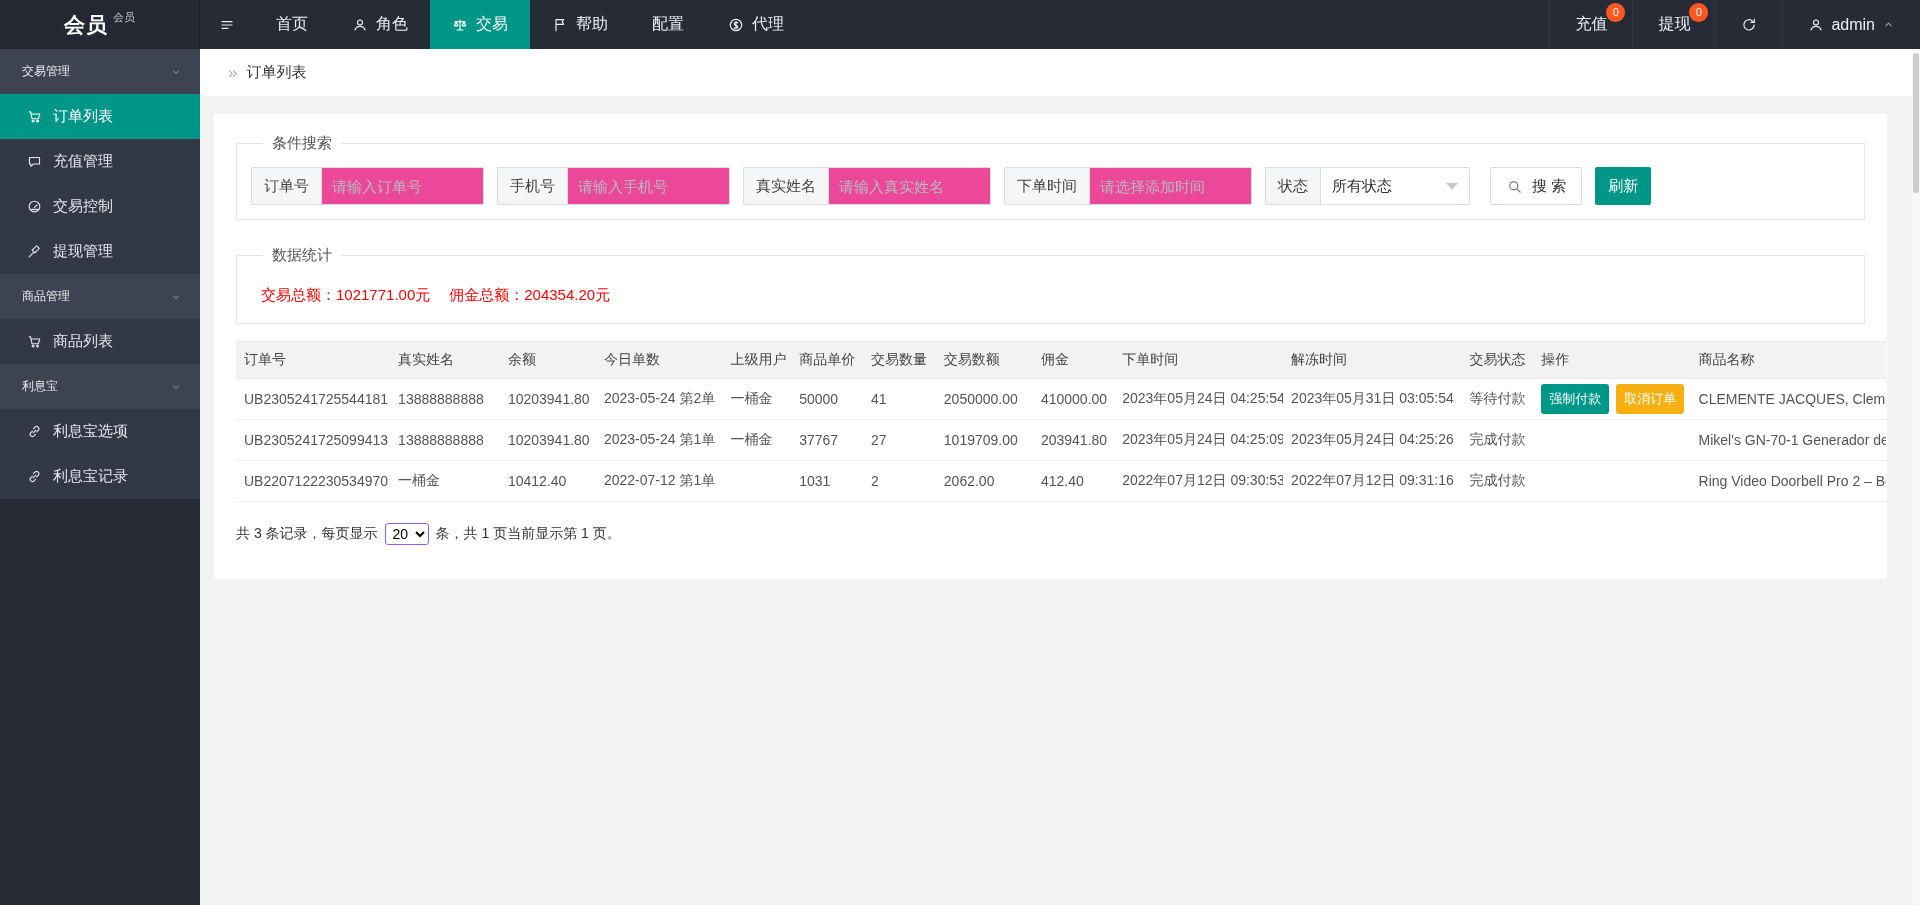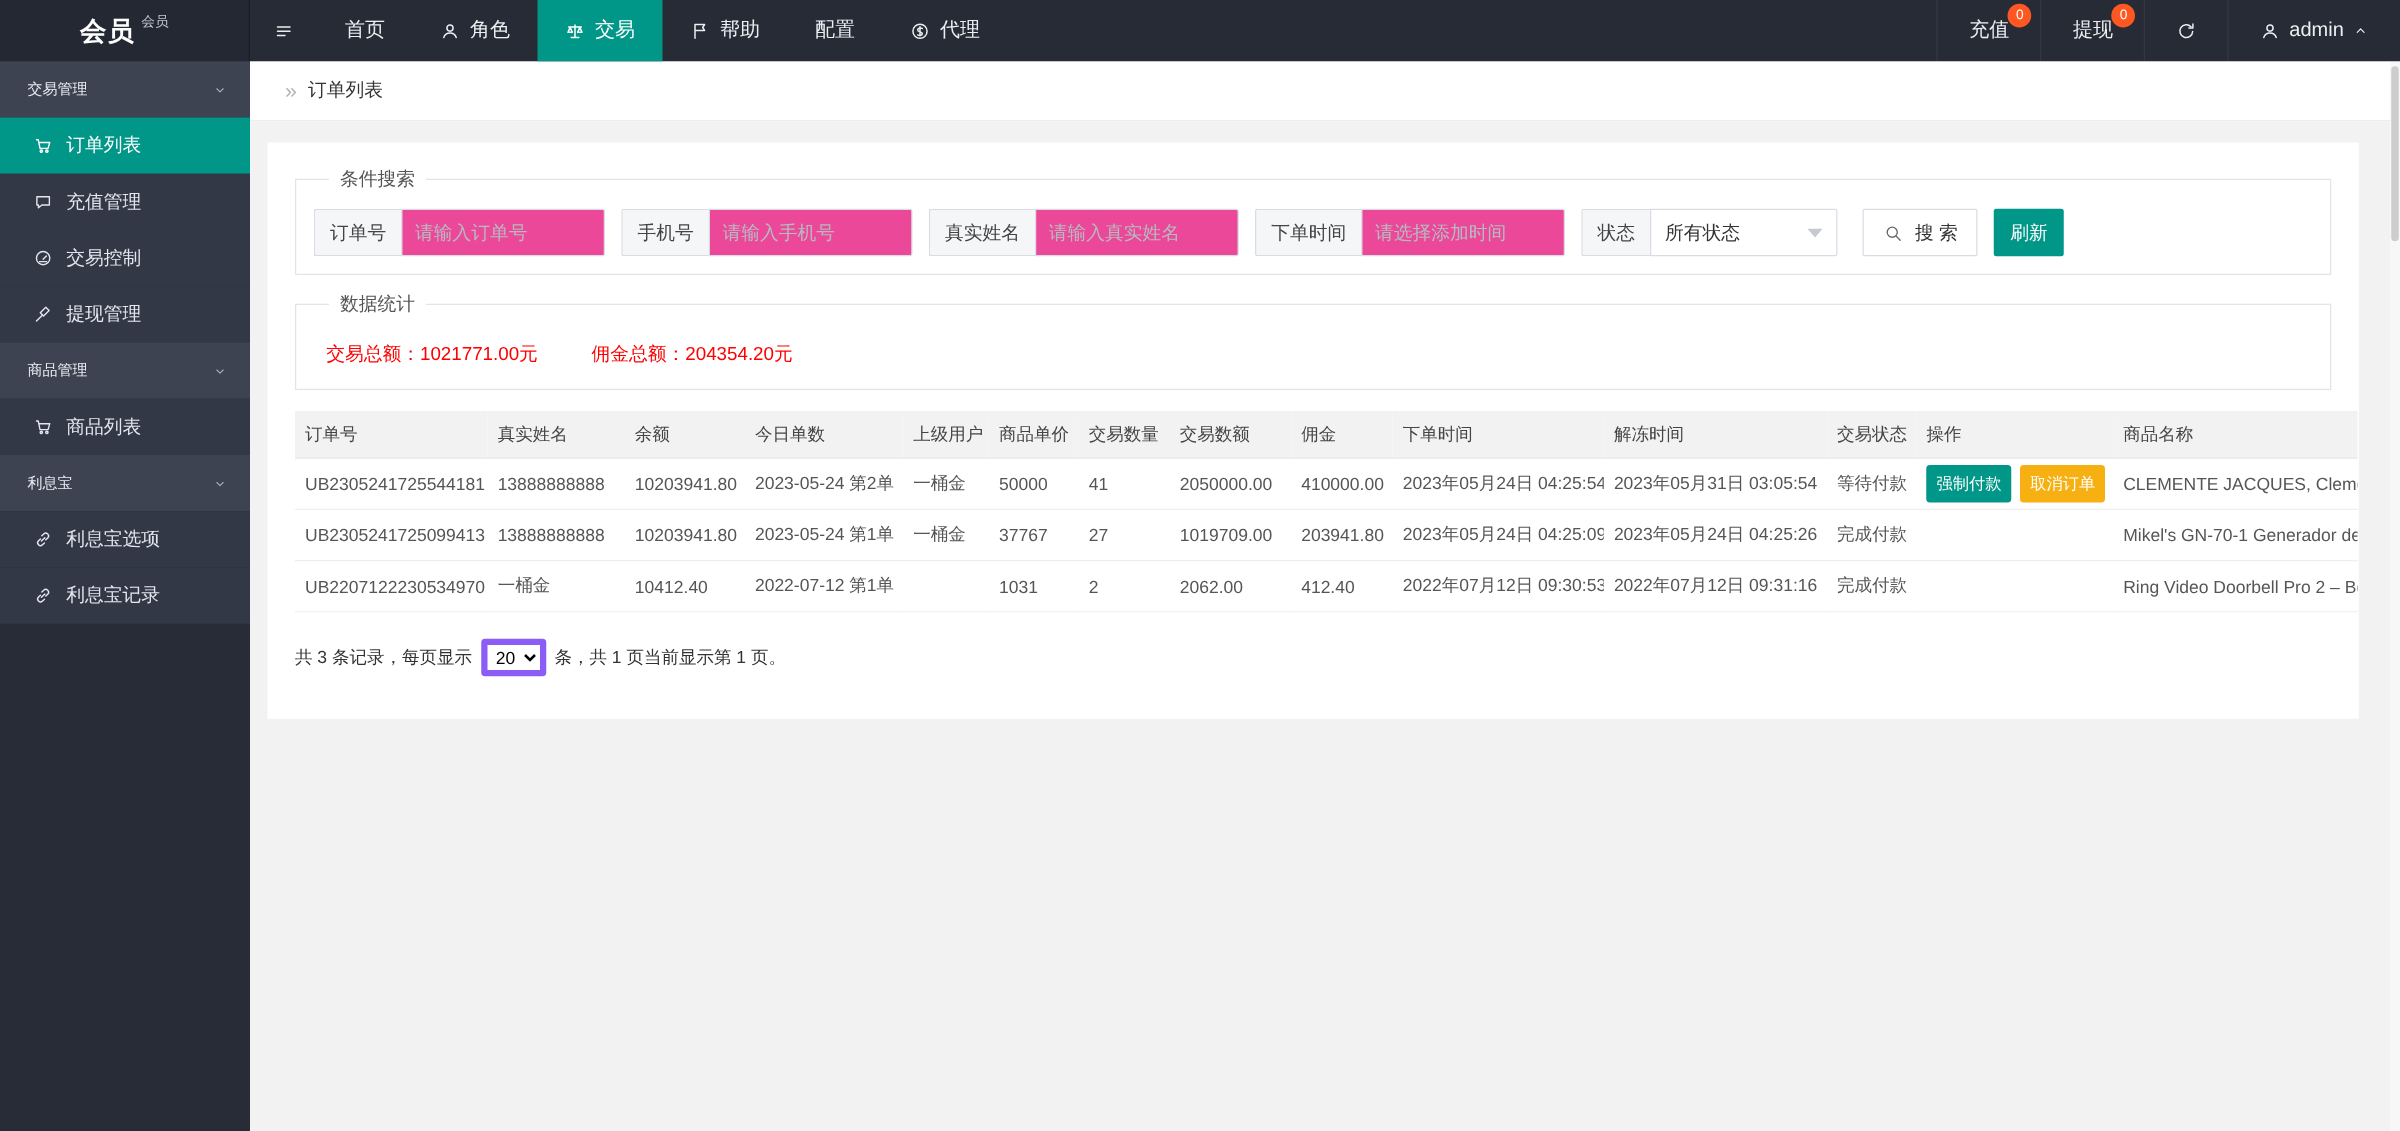--- a/index.html
+++ b/index.html
@@ -35,46 +35,46 @@
   .side-item{height:45px;display:flex;align-items:center;gap:11px;padding:0 18px 0 27px;background:#323845;color:#e2e6ee;font-size:15px;cursor:pointer;}
   .side-item .icon svg{width:15px;height:15px;}
   .side-item.active{background:var(--accent);color:#fff;}
 
   
   .main{position:fixed;left:200px;top:49px;right:8px;bottom:0;overflow:hidden;}
   .breadcrumb-bar{height:48px;background:#fff;border-bottom:1px solid #ededed;display:flex;align-items:center;gap:9px;padding-left:28px;font-size:15px;color:#333;}
   .bc-icon{color:#b1b1b1;font-size:17px;}
   .panel{margin:17px 25px 0 14px;background:#fff;padding:16px 22px 34px;}
   fieldset.fs{border:1px solid #e4e4e4;margin:4px 0 0;padding:12px 14px 14px;}
-  fieldset.fs + fieldset.fs{margin-top:14px;}
+  fieldset.fs + fieldset.fs{margin-top:26px;}
   fieldset.fs legend{font-size:15px;color:#555;padding:0 9px;margin-left:12px;}
 
   .search-row{display:flex;align-items:center;margin-top:2px;}
   .input-group{display:flex;align-items:stretch;height:38px;margin-right:13px;}
   .ig-label{display:flex;align-items:center;padding:0 12px;background:#f5f6f8;border:1px solid #d9dce2;border-right:none;font-size:15px;color:#444;border-radius:2px 0 0 2px;white-space:nowrap;}
   .input-group input{width:163px;border:1px solid #d9dce2;border-radius:0 2px 2px 0;padding:0 10px;font-size:15px;color:#333;outline:none;background:#ec4899;}
   .input-group input::placeholder{color:#b6bac2;}
   .selectbox{display:flex;align-items:center;justify-content:space-between;width:150px;border:1px solid #d9dce2;border-radius:0 2px 2px 0;padding:0 11px;font-size:15px;color:#333;background:#fff;cursor:pointer;}
   .caret{width:0;height:0;border-left:6px solid transparent;border-right:6px solid transparent;border-top:7px solid #c6c9d0;}
   .btn-search{display:flex;align-items:center;gap:9px;height:38px;padding:0 15px;background:#fff;border:1px solid #d9dce2;border-radius:2px;font-size:15px;color:#333;margin-left:7px;cursor:pointer;}
   .btn-search .icon svg{width:17px;height:17px;color:#666;stroke-width:1.5;}
   .btn-refresh{height:38px;padding:0 13px;background:var(--accent);color:#fff;border:none;border-radius:2px;font-size:15px;margin-left:13px;cursor:pointer;}
 
-  .stats-line{margin:9px 0 4px 10px;font-size:15px;color:var(--red);display:flex;gap:43px;}
+  .stats-line{margin:9px 0 4px 10px;font-size:15px;color:var(--red);display:flex;gap:19px;}
 
   .table-wrap{margin:17px -21px 0 0;overflow:hidden;}
   table{border-collapse:collapse;table-layout:fixed;width:1898px;}
   thead th{background:#f2f2f2;font-weight:normal;text-align:left;font-size:14px;color:#444;height:37px;padding:0 8px;border-top:1px solid #e9e9e9;border-bottom:1px solid #e9e9e9;white-space:nowrap;}
   tbody td{height:41px;font-size:14px;color:#555;padding:0 8px;border-bottom:1px solid #eee;white-space:nowrap;overflow:hidden;}
   .btn-mini{display:inline-block;padding:6px 8px;border-radius:3px;color:#fff;font-size:13px;margin-right:7px;border:none;cursor:pointer;}
   .btn-teal{background:var(--accent);}
   .btn-orange{background:var(--warning);}
 
   .pagination{margin-top:21px;font-size:14px;color:#333;display:flex;align-items:center;gap:7px;}
-  .pagination select{font-size:14px;padding:1px 3px;border:5px solid #8b5cf6;border-radius:3px;background:#fff;}
+  .pagination select{font-size:14px;padding:1px 3px;border:1px solid #8b5cf6;border-radius:3px;background:#fff;}
 
   .v-scrollbar{position:fixed;right:0;top:49px;bottom:0;width:8px;background:#f7f7f7;z-index:15;}
   .v-thumb{position:absolute;left:1px;top:4px;width:6px;height:140px;background:#cdcdcd;border-radius:3px;}
 </style>
 </head>
 <body>
 
 <header class="topbar">
   <div class="logo">
     <span class="logo-title">会员</span>

